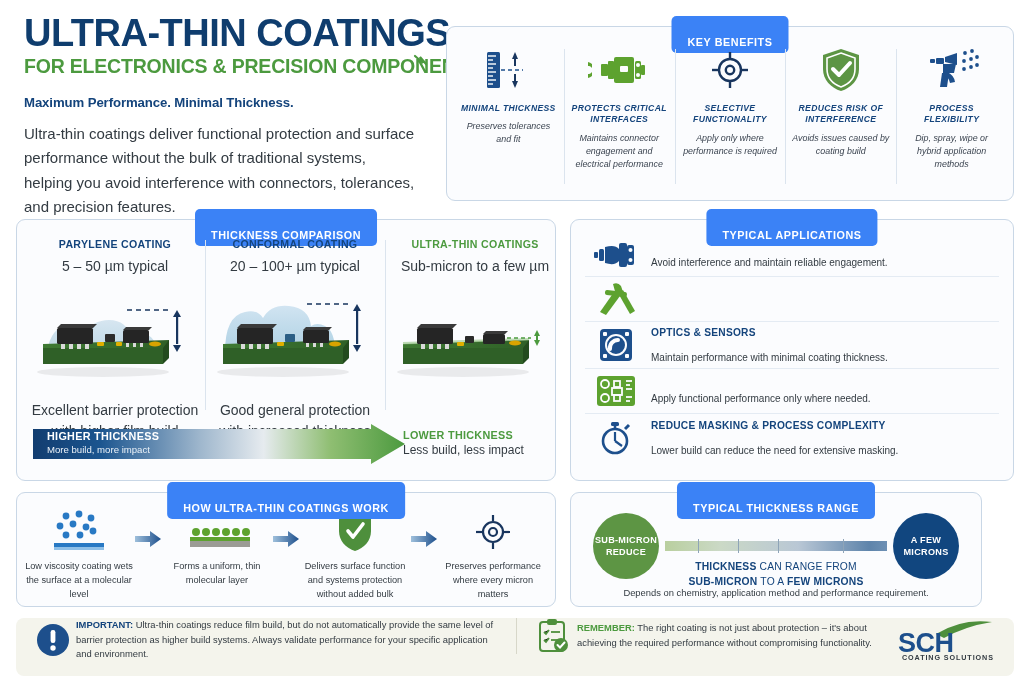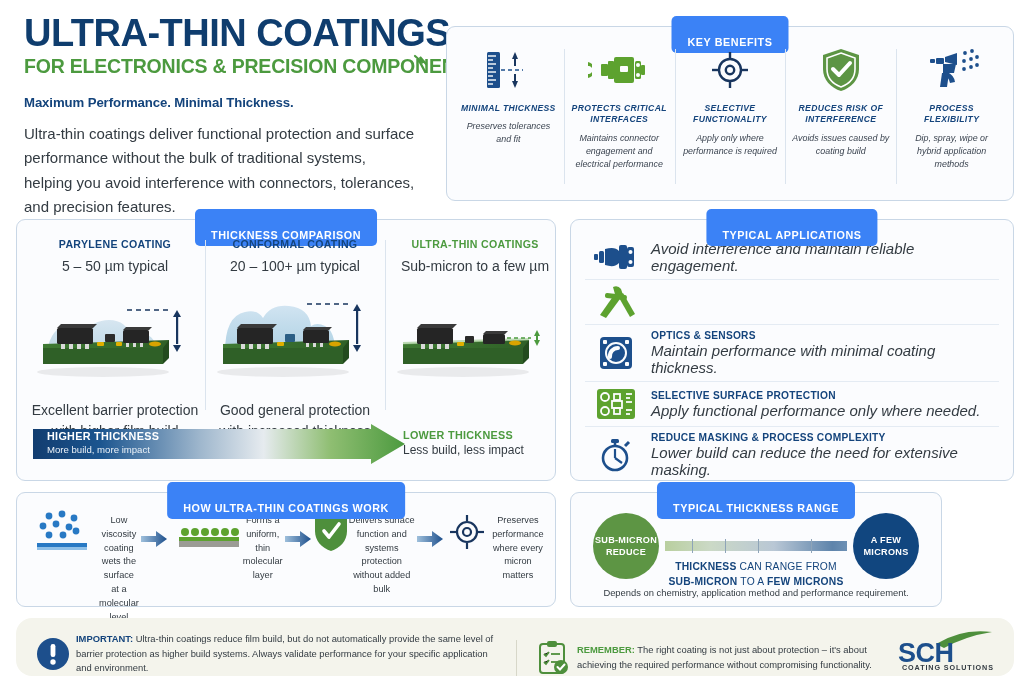--- a/index.html
+++ b/index.html
@@ -95,32 +95,32 @@
   
   #panel-applications { left: 570px; top: 219px; width: 444px; height: 262px; }
   .app-list { padding: 14px 14px 6px 14px; }
   .app-row { display: flex; align-items: center; padding: 5px 0 5px 0; }
   .app-row + .app-row { border-top: 1px solid #e4ebf3; }
   .app-ico { width: 62px; flex: none; display: flex; justify-content: center; align-items: center; }
   .app-txt { flex: 1; padding-left: 4px; }
   .app-h {
     font-size: 10.2px; font-weight: 700; color: #14447c; letter-spacing: 0.25px;
   }
-  .app-d { font-size: 15px; color: #333b42; margin-top: 1px; font-style: italic; }
+  .app-d { font-size: 10px; color: #333b42; margin-top: 14px; }
 
   
   #panel-how { left: 16px; top: 492px; width: 540px; height: 115px; }
   .how-row { display: flex; align-items: flex-start; padding: 16px 8px 0 8px; }
-  .how-step { flex: 1; display: flex; flex-direction: row; align-items: flex-start; }
+  .how-step { flex: 1; display: flex; flex-direction: column; align-items: center; }
   .how-ico { height: 46px; display: flex; align-items: center; justify-content: center; }
   .how-txt { font-size: 9.2px; color: #333b42; text-align: center; line-height: 1.5; margin-top: 5px; }
   .how-arrow { width: 30px; flex: none; display: flex; justify-content: center; padding-top: 22px; }
 
   
-  #panel-range { left: 570px; top: 492px; width: 372px; height: 115px; }
+  #panel-range { left: 570px; top: 492px; width: 412px; height: 115px; }
   .range-wrap { position: relative; height: 100%; }
   .circle {
     position: absolute; border-radius: 50%; display: flex; flex-direction: column;
     align-items: center; justify-content: center; color: #fff;
     font-size: 9.1px; font-weight: 700; letter-spacing: 0.3px; line-height: 1.35; text-align: center;
   }
   #circle-sub { left: 22px; top: 20px; width: 66px; height: 66px; background: #5d9544; }
   #circle-few { right: 22px; top: 20px; width: 66px; height: 66px; background: #11467f; }
   .range-bar {
     position: absolute; left: 94px; right: 94px; top: 48px; height: 10px;
@@ -137,21 +137,21 @@
     font-size: 10.3px; color: #14447c; letter-spacing: 0.2px;
   }
   .range-cap2 b { font-weight: 700; }
   .range-note {
     position: absolute; left: 0; right: 0; bottom: 8px; text-align: center;
     font-size: 9.4px; color: #333b42;
   }
 
   
   #footer { position: absolute; left: 16px; top: 618px; width: 998px; height: 58px;
-            background: #f4f4ec; border-radius: 16px; display: flex; align-items: flex-end; }
+            background: #f4f4ec; border-radius: 8px; display: flex; align-items: flex-start; }
   .foot-cell { display: flex; align-items: center; padding: 0 14px; }
   .foot-ico { width: 46px; flex: none; display: flex; justify-content: center; }
   .foot-txt { font-size: 9.4px; color: #333b42; line-height: 1.55; }
   .foot-txt b.blue { color: #14447c; font-weight: 700; }
   .foot-txt b.green { color: #4c9a3f; font-weight: 700; }
   .foot-div { width: 1px; height: 36px; background: #d7d7c9; }
   .logo { margin-left: auto; padding-right: 18px; }
 </style>
 </head>
 <body>
@@ -506,21 +506,20 @@
               <rect x="17" y="14" width="10" height="7"></rect>
               <line x1="31" y1="7" x2="37" y2="7"></line>
                 <line x1="31" y1="11" x2="35" y2="11"></line>
               <line x1="31" y1="15" x2="37" y2="15"></line>
                 <line x1="31" y1="23" x2="37" y2="23"></line>
               <line x1="31" y1="27" x2="35" y2="27"></line>
             </g>
           </svg>
         </div>
         <div class="app-txt">
-          <div class="app-h">SELECTIVE SURFACE PROTECTION</div>
           <div class="app-d">Apply functional performance only where needed.</div>
         </div>
       </div>
 
       <div class="app-row">
         <div class="app-ico">
           <svg width="38" height="38" viewBox="0 0 38 38" fill="none" stroke="#1d4f8c" stroke-width="2.6">
             <circle cx="18" cy="22" r="12"></circle>
             <line x1="18" y1="22" x2="18" y2="13" stroke-width="2.2"></line>
             <line x1="18" y1="22" x2="25" y2="27" stroke-width="2.2"></line>

